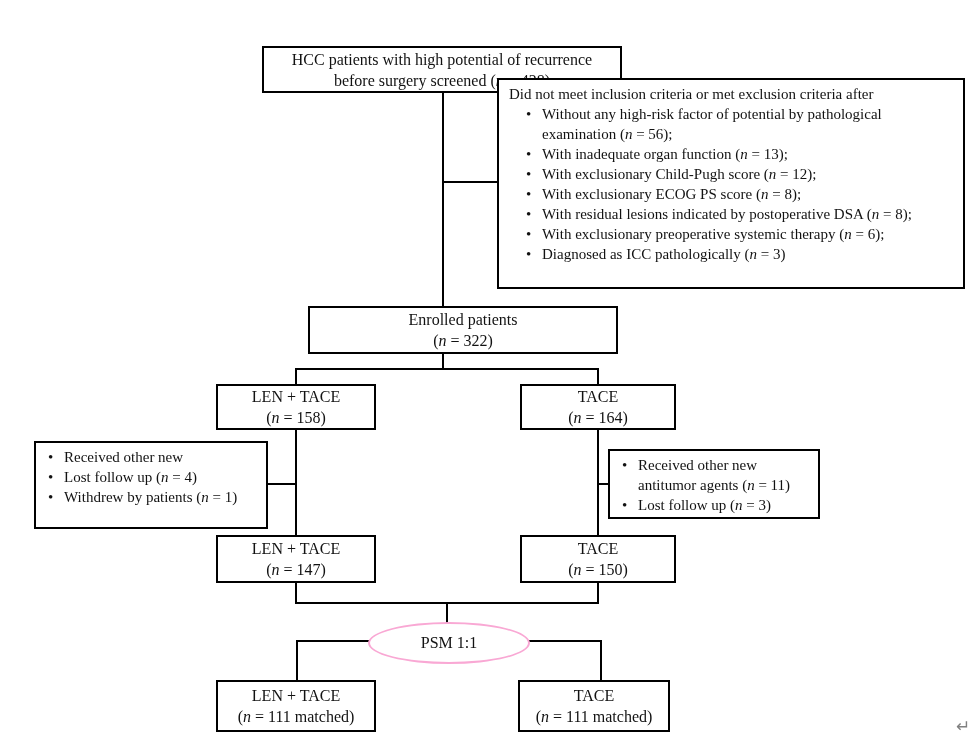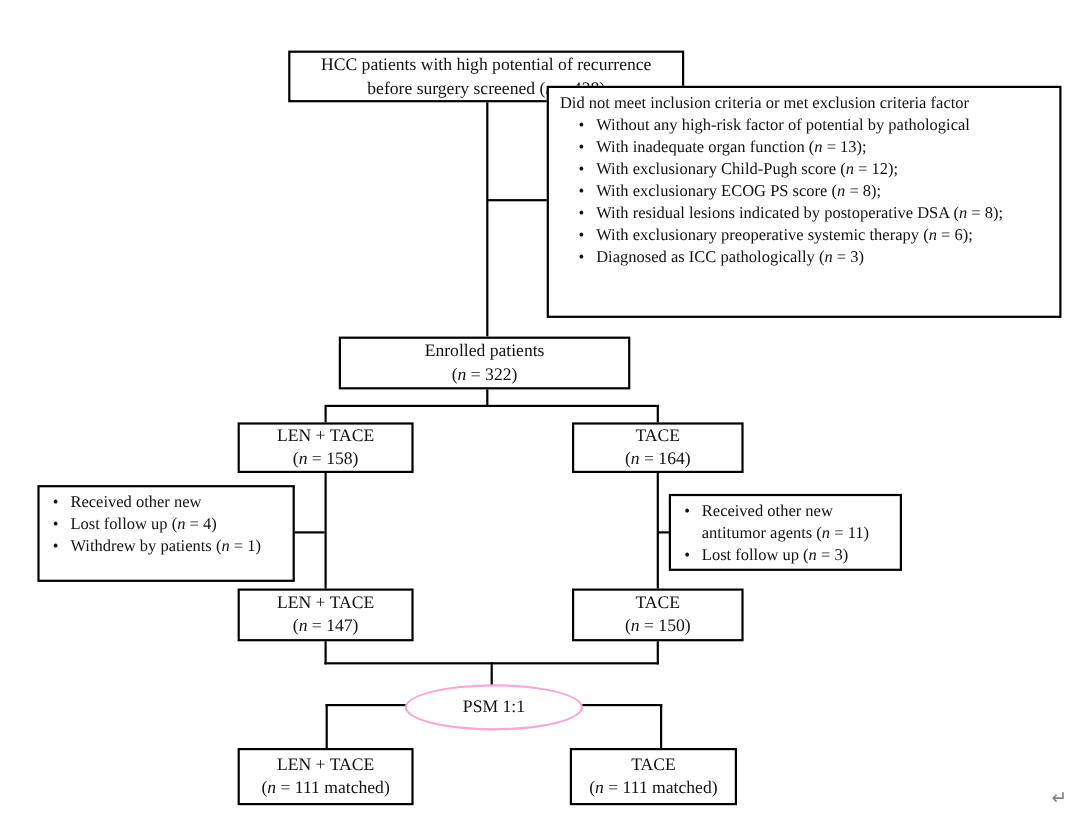--- a/index.html
+++ b/index.html
@@ -91,26 +91,27 @@
   <div class="h" style="left:449px; top:640px; width:153px;"></div>
   <div class="v" style="left:296px; top:640px; height:42px;"></div>
   <div class="v" style="left:600px; top:640px; height:42px;"></div>
 
   <div class="box" style="left:262px; top:10px; width:360px; height:47px;margin-top:36px;">
     <div>HCC patients with high potential of recurrence</div>
     <div>before surgery screened (<i>n</i> = 428)</div>
   </div>
 
   <div class="note" style="left:497px; top:78px; width:468px; height:211px;">
-    <div class="intro">Did not meet inclusion criteria or met exclusion criteria factor</div>
+    <div class="intro">Did not meet inclusion criteria or met exclusion criteria after</div>
     <div class="bullets">
       <div class="bullet">
         <span class="dot">•</span>
         <span class="btxt">
           <span class="bline">Without any high-risk factor of potential by pathological</span>
+          <span class="bline">examination (<i>n</i> = 56);</span>
         </span>
       </div>
       <div class="bullet">
         <span class="dot">•</span>
         <span class="btxt">
             <span class="bline">With inadequate organ function (<i>n</i> = 13);</span>
           </span>
       </div>
       <div class="bullet">
         <span class="dot">•</span>
@@ -138,21 +139,21 @@
       </div>
       <div class="bullet">
         <span class="dot">•</span>
         <span class="btxt">
             <span class="bline">Diagnosed as ICC pathologically (<i>n</i> = 3)</span>
           </span>
       </div>
     </div>
   </div>
 
-  <div class="box" style="left:308px; top:306px; width:265px; height:48px;">
+  <div class="box" style="left:308px; top:306px; width:310px; height:48px;">
     <div>Enrolled patients</div>
     <div>(<i>n</i> = 322)</div>
   </div>
 
   <div class="box" style="left:216px; top:384px; width:160px; height:46px;">
     <div>LEN + TACE</div>
     <div>(<i>n</i> = 158)</div>
   </div>
   <div class="box" style="left:520px; top:384px; width:156px; height:46px;">
     <div>TACE</div>

